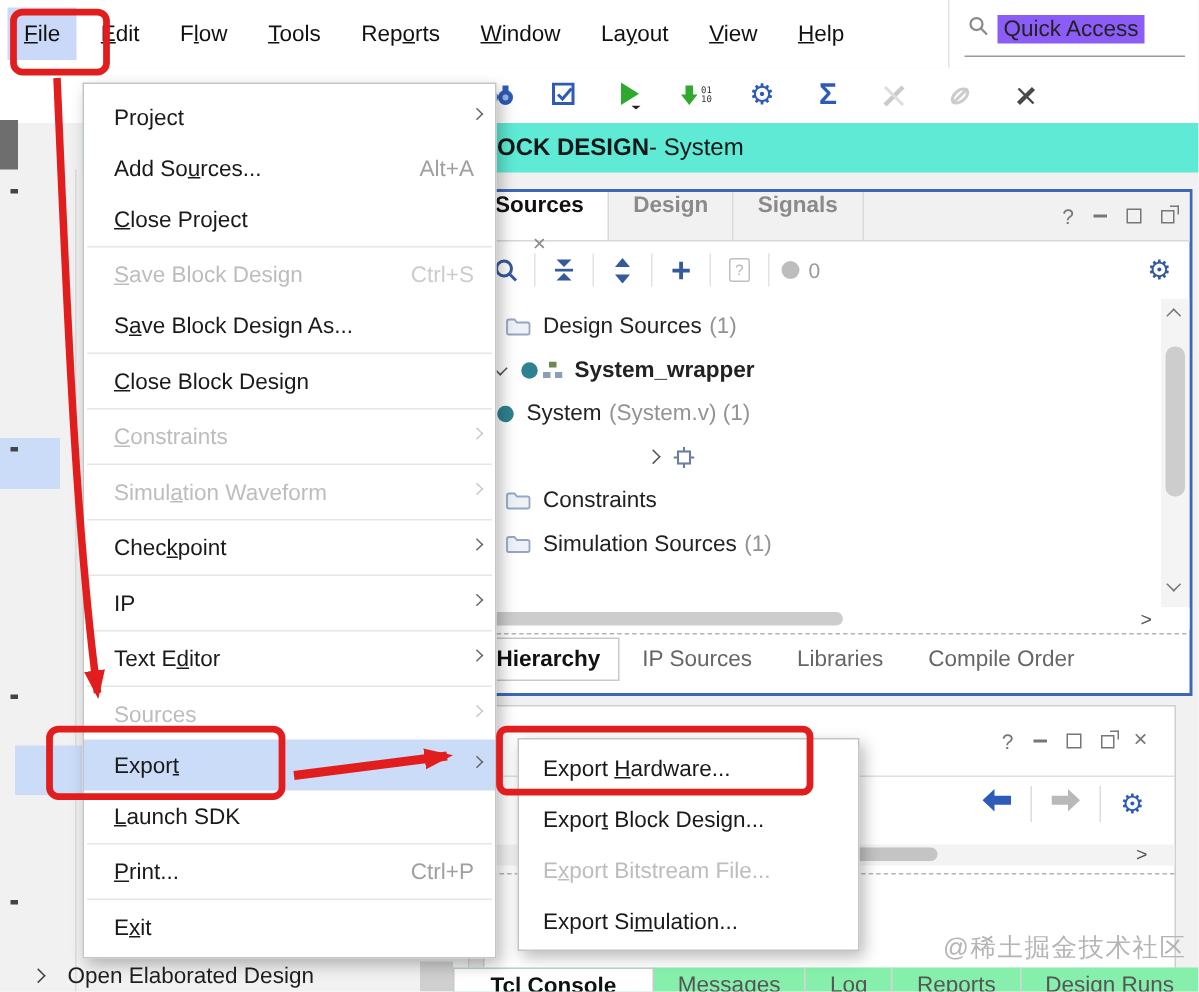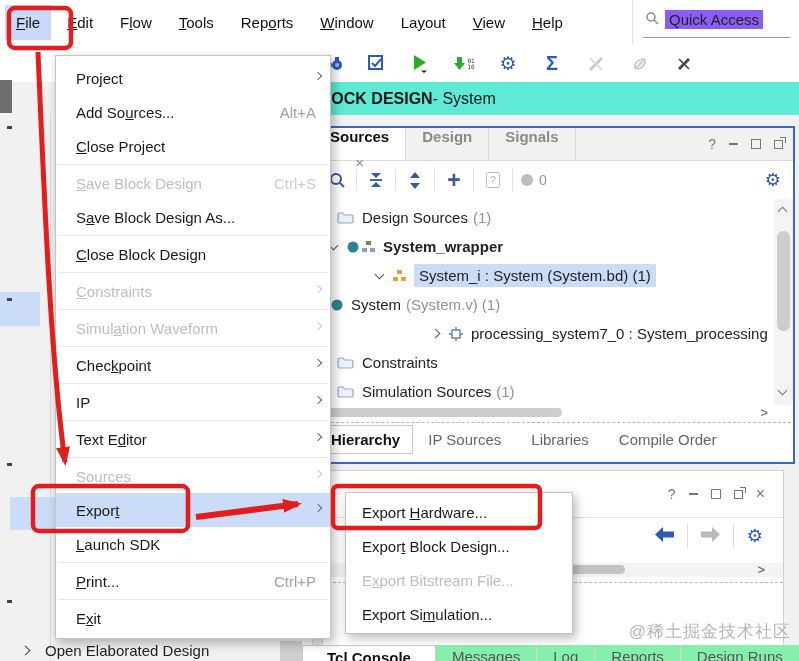--- a/index.html
+++ b/index.html
@@ -300,50 +300,38 @@
               <circle cx="6" cy="6" r="5.5" fill="#2f8290"></circle>
             </svg>
             <svg width="13" height="12" style="margin-left:3px">
               <rect x="4" y="0" width="5" height="4" fill="#6b8a52"></rect>
               <rect x="0" y="7" width="5" height="4" fill="#8aa0b8"></rect>
               <rect x="8" y="7" width="5" height="4" fill="#8aa0b8"></rect>
             </svg>
           </span>
         <span class="tlabel b">System_wrapper</span>
       </div>
-      <div class="trow" style="padding-left:62px">
-        <span class="cv down"></span>
-        <span class="ticon">
-            <svg width="13" height="12">
-              <rect x="4" y="0" width="5" height="4" fill="#e0a23a"></rect>
-              <rect x="0" y="7" width="5" height="4" fill="#e0a23a"></rect>
-              <rect x="8" y="7" width="5" height="4" fill="#e0a23a"></rect>
-            </svg>
-          </span>
-        <span class="tlabel sel-bg">System_i : System (System.bd) (1)</span>
-      </div>
       <div class="trow" style="">
         <span class="cv down"></span>
         <span class="ticon">
             <svg width="12" height="12">
               <circle cx="6" cy="6" r="5.5" fill="#2f8290"></circle>
             </svg>
           </span>
         <span class="tlabel">System</span>
         <span class="tsuffix"> (System.v) (1)</span>
       </div>
       <div class="trow" style="padding-left:118px">
         <span class="cv right"></span>
         <span class="ticon">
             <svg width="14" height="14">
               <rect x="3" y="3" width="8" height="8" fill="none" stroke="#6b7f9e" stroke-width="1.4"></rect>
               <path d="M7 0 v3 M7 11 v3 M0 7 h3 M11 7 h3" stroke="#6b7f9e" stroke-width="1.4"></path>
             </svg>
           </span>
-        <span class="tlabel">processing_system7_0 : System_processing</span>
       </div>
       <div class="trow" style="padding-left:6px">
         <span class="cv right"></span>
         <span class="ticon">
             <svg width="17" height="13">
               <path d="M1 3.5 Q1 2 2.5 2 H6 l1.6 2 H14.5 Q16 4 16 5.2 V10.8 Q16 12 14.8 12 H2.2 Q1 12 1 10.8 Z" fill="#eef2f8" stroke="#93a7c4" stroke-width="1.2"></path>
             </svg>
           </span>
         <span class="tlabel">Constraints</span>
       </div>

